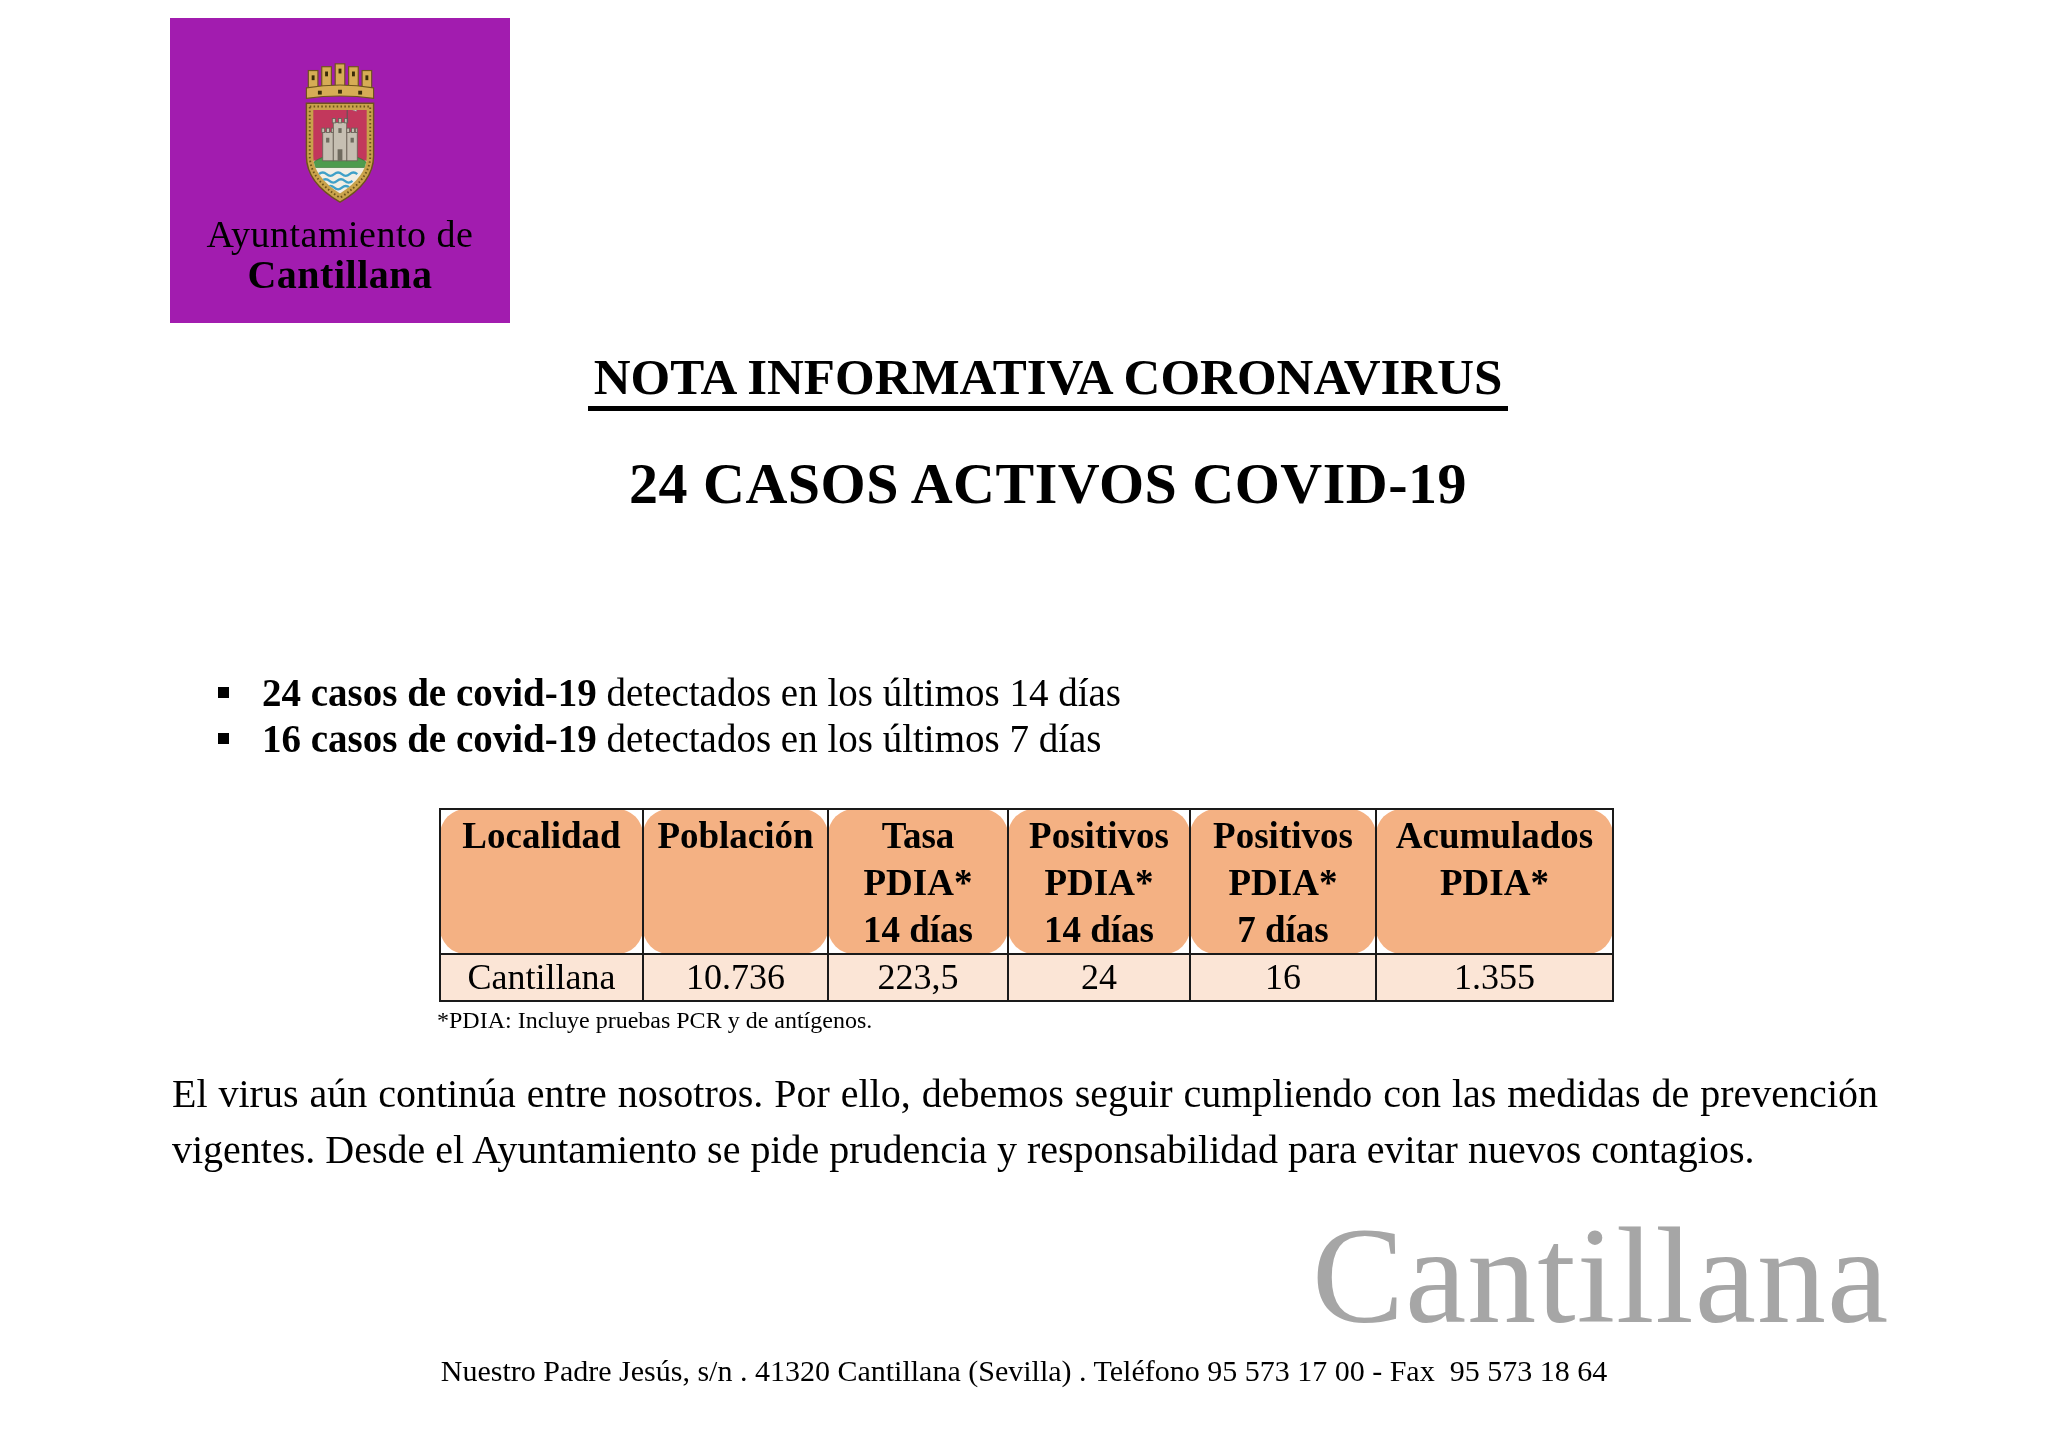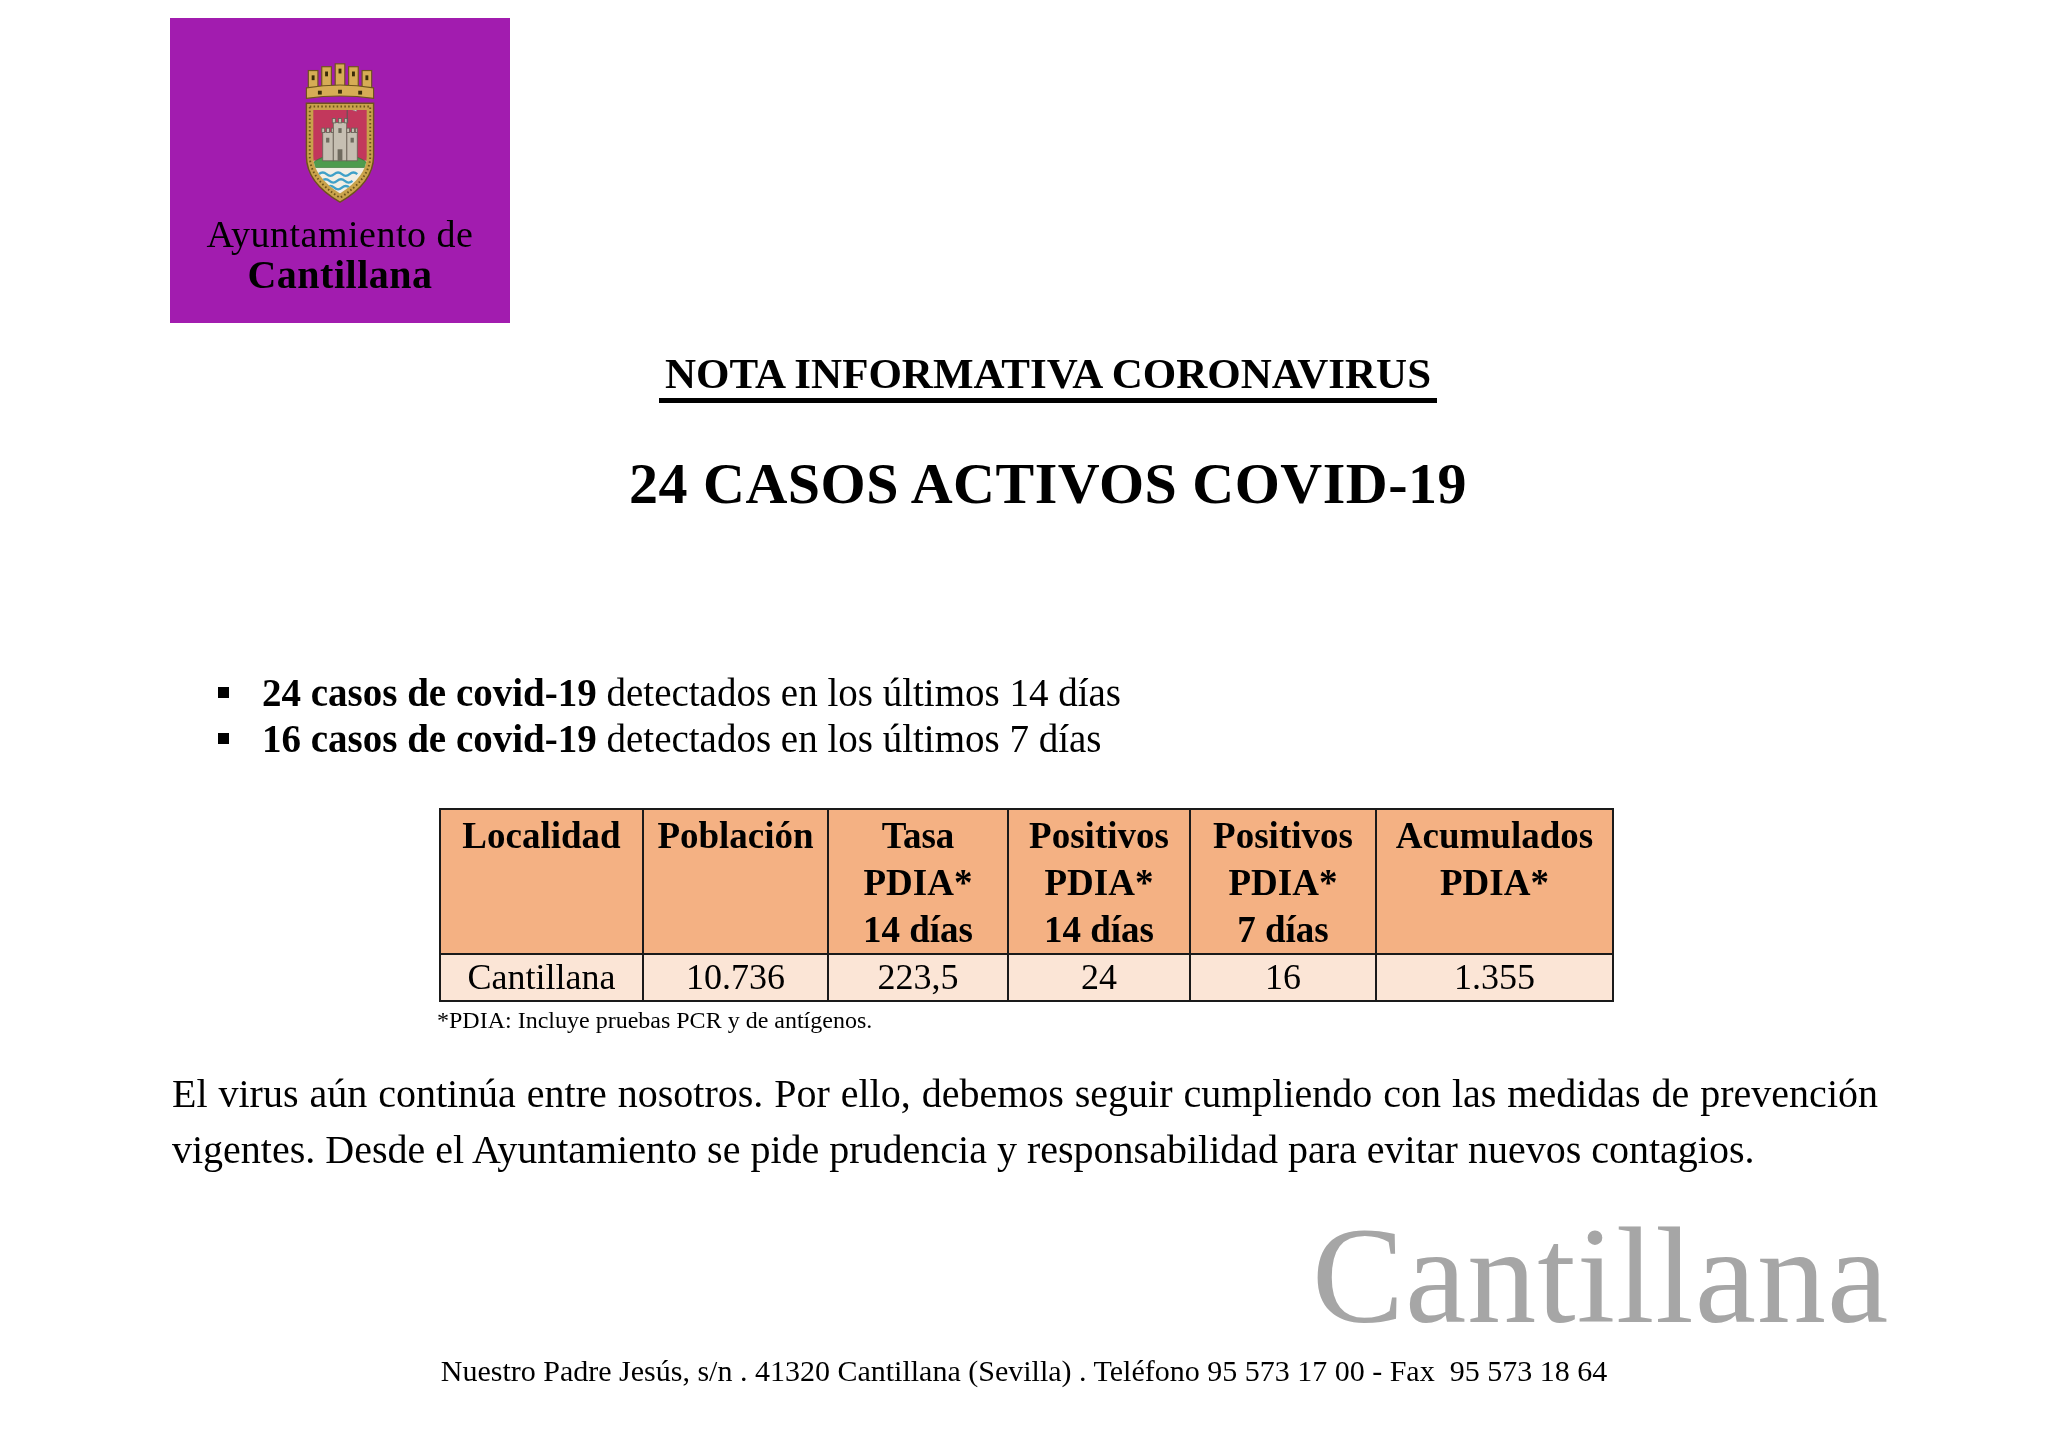--- a/index.html
+++ b/index.html
@@ -8,37 +8,37 @@
     font-family:"Liberation Serif","DejaVu Serif",serif;color:#000;overflow:hidden;
   }
   
   .logo-block{position:absolute;left:170px;top:18px;width:340px;height:305px;
     background:#a21caf;text-align:center;}
   .crest{display:inline-block;margin-top:40px;width:96px;height:148px;}
   .org-1{font-size:38px;line-height:40px;margin-top:4px;letter-spacing:.5px;}
   .org-2{font-size:40px;line-height:42px;font-weight:bold;letter-spacing:.5px;}
   
   .center-line{position:absolute;left:48px;width:2000px;text-align:center;line-height:1;}
-  .title-line{top:352px;font-size:43px;font-weight:bold;}
+  .title-line{top:352px;font-size:51px;font-weight:bold;}
   .title-line .u{display:inline-block;border-bottom:5px solid #000;padding:0 6px 3px 6px;}
   .headline{top:455px;font-size:58px;font-weight:bold;letter-spacing:.5px;}
   .dateline{top:584px;font-size:40px;font-weight:bold;}
   
   .bullets{position:absolute;left:218px;top:670px;}
   .bullet-item{display:flex;align-items:flex-start;font-size:39px;line-height:46px;}
   .bullet-marker{flex:none;width:11px;height:11px;background:#000;margin:17px 33px 0 0;}
   .bullet-bold{font-weight:bold;}
   
   .stats-table{position:absolute;left:439px;top:808px;border-collapse:collapse;
     table-layout:fixed;width:1173px;}
   .stats-table th,.stats-table td{border:2.5px solid #1a1a1a;text-align:center;
     padding:0;overflow:hidden;}
   .stats-table th{height:140px;vertical-align:top;font-size:37px;font-weight:bold;
     line-height:47px;padding-top:2px;white-space:pre-line;
-    background:var(--table-header-bg,#F4B183);}
+    background:var(--table-header-bg,#F4B183);border-radius:26px;}
   .stats-table td{height:45px;font-size:36px;line-height:45px;
     background:var(--table-row-bg,#FBE5D6);}
   .footnote{position:absolute;left:437px;top:1004px;font-size:24px;line-height:32px;}
   
   .body-par{position:absolute;left:172px;top:1066px;width:1706px;
     font-size:40px;line-height:56px;text-align:justify;}
   
   .watermark{position:absolute;left:1312px;top:1207px;font-size:138px;line-height:1;
     color:var(--watermark-gray,#A6A6A6);letter-spacing:1px;}
   .footer-line{position:absolute;left:0;top:1356px;width:2048px;text-align:center;

